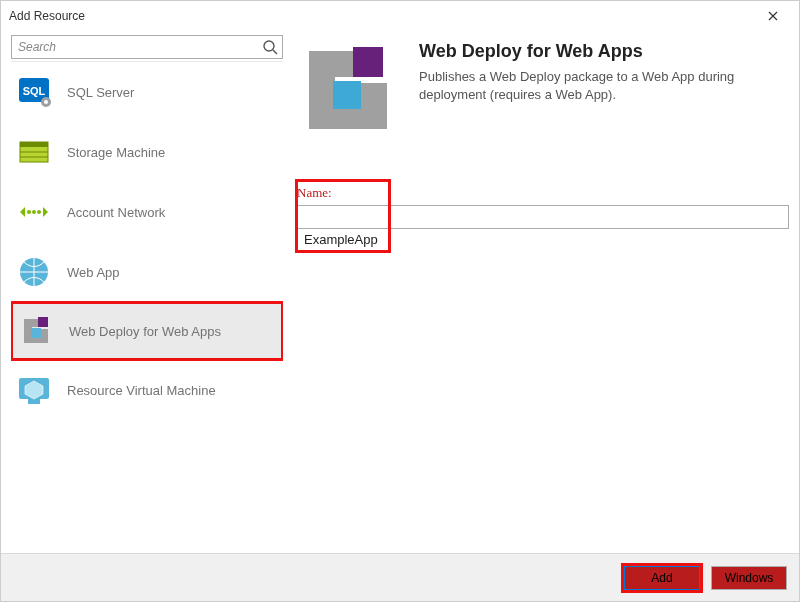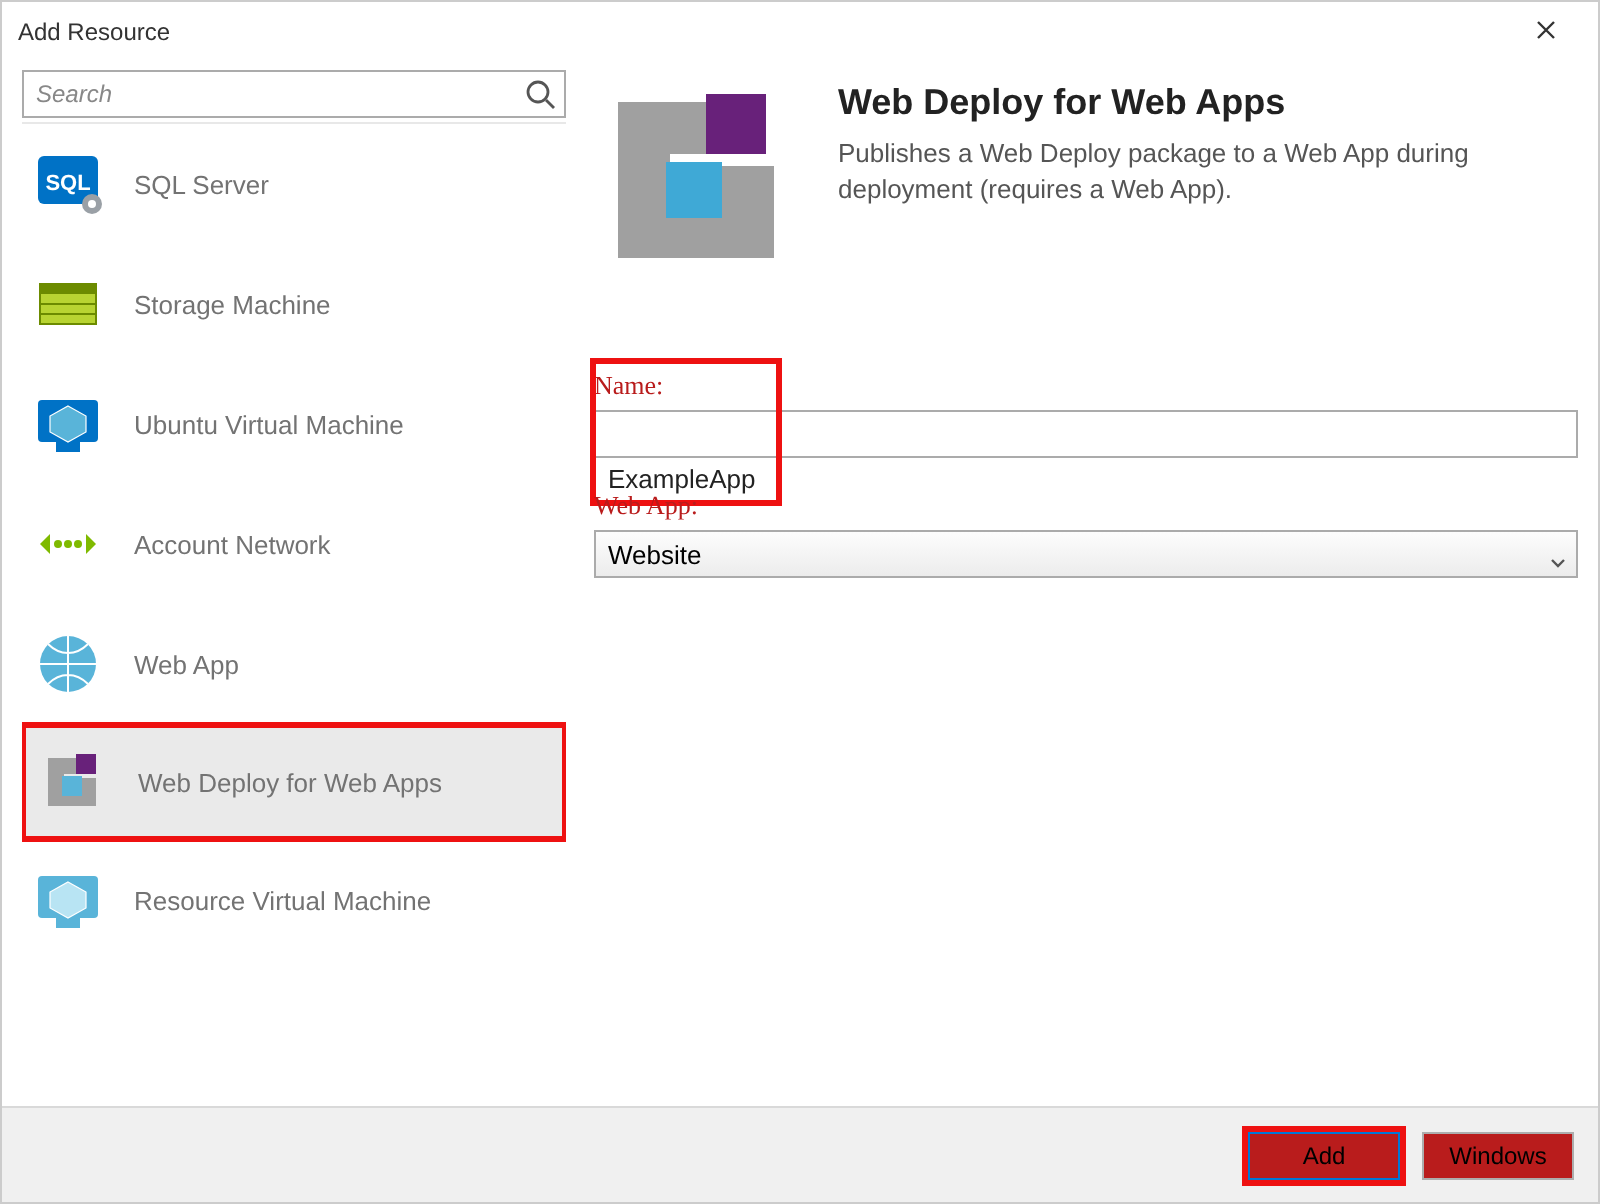--- a/index.html
+++ b/index.html
@@ -101,30 +101,20 @@
             <svg width="36" height="36" viewBox="0 0 36 36">
                 <rect x="4" y="8" width="28" height="20" fill="#b8d432" stroke="#6c8b00"></rect>
                 <rect x="4" y="8" width="28" height="5" fill="#6c8b00"></rect>
                 <line x1="4" y1="18" x2="32" y2="18" stroke="#6c8b00"></line>
                 <line x1="4" y1="23" x2="32" y2="23" stroke="#6c8b00"></line>
               </svg>
           </span>
           <span class="label">Storage Machine</span>
         </div>
 
-        <div class="item">
-          <span class="icon-slot">
-            <svg width="36" height="36" viewBox="0 0 36 36">
-                <rect x="3" y="6" width="30" height="21" rx="2" fill="#0072C6"></rect>
-                <rect x="12" y="27" width="12" height="5" fill="#0072C6"></rect>
-                <polygon points="18,9 27,14 27,22 18,27 9,22 9,14" fill="#59B4D9" stroke="#fff" stroke-width="0.6"></polygon>
-              </svg>
-          </span>
-          <span class="label">Ubuntu Virtual Machine</span>
-        </div>
 
         <div class="item">
           <span class="icon-slot">
             <svg width="36" height="36" viewBox="0 0 36 36">
                 <polyline points="4,18 9,13 9,23" fill="#7FBA00"></polyline>
                 <polyline points="32,18 27,13 27,23" fill="#7FBA00"></polyline>
                 <circle cx="13" cy="18" r="2" fill="#7FBA00"></circle>
                 <circle cx="18" cy="18" r="2" fill="#7FBA00"></circle>
                 <circle cx="23" cy="18" r="2" fill="#7FBA00"></circle>
               </svg>
@@ -187,33 +177,20 @@
       <div class="form">
         <div class="row">
           <label>Name:</label>
           <div class="input-row-border">
             <span class="name-highlight">
               <input class="text-input" value="ExampleApp" style="">
             </span>
           </div>
         </div>
 
-        <div class="row">
-          <label>Web App:</label>
-          <div class="select-wrap">
-            <div class="sel">
-              <span>Website</span>
-              <span class="chev">
-                <svg width="8" height="6" viewBox="0 0 8 6">
-                    <path d="M1 1 L4 4 L7 1" stroke="#555" stroke-width="1.2" fill="none"></path>
-                  </svg>
-              </span>
-            </div>
-          </div>
-        </div>
       </div>
     </div>
 
   </div>
 
   <div class="footer">
     <span class="btn-highlight">
       <button class="btn">Add</button>
     </span>
     <button class="btn">Windows</button>

